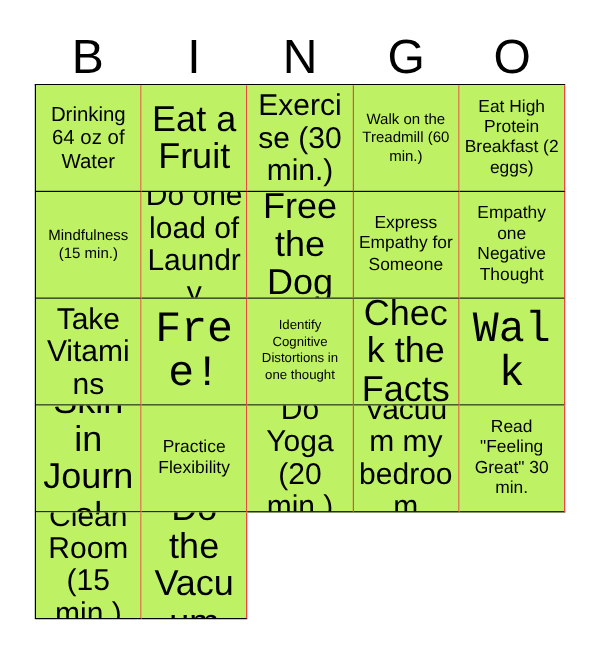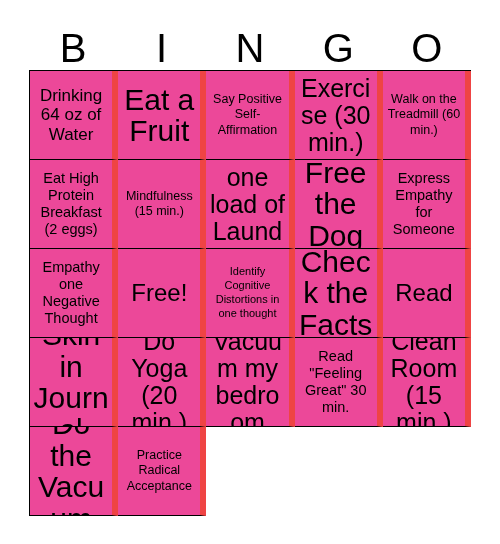--- a/index.html
+++ b/index.html
@@ -56,42 +56,42 @@
     display: grid;
     grid-template-columns: repeat(5, 1fr);
     grid-template-rows: repeat(5, 1fr);
     border-top: 1px solid #000000;
     border-left: 1px solid #000000;
     box-sizing: border-box;
     background: #ffffff;
   }
 
   .cell {
-    border-right: 6px solid #ef4444;
+    border-right: 1px solid #ef4444;
     border-bottom: 1px solid #000000;
     box-sizing: border-box;
     display: flex;
     align-items: center;
     justify-content: center;
     text-align: center;
     padding: 2px 3px;
     overflow: hidden;
-    background: #ec4899;
+    background: #bef264;
   }
 
   .cell-text {
     display: block;
     width: 100%;
     color: #000000;
     word-wrap: break-word;
     hyphens: none;
   }
 
   
-  .fs-xxl .cell-text { font-size: 24px; line-height: 1.04; }
+  .fs-xxl .cell-text { font-size: 36px; line-height: 1.04; font-family: Liberation Mono, monospace; }
   .fs-xl  .cell-text { font-size: 30px; line-height: 1.05; }
   .fs-lg  .cell-text { font-size: 25px; line-height: 1.08; }
   .fs-md  .cell-text { font-size: 17px; line-height: 1.14; }
   .fs-sm  .cell-text { font-size: 14.5px; line-height: 1.18; }
   .fs-xs  .cell-text { font-size: 12.5px; line-height: 1.22; }
   .fs-xxs .cell-text { font-size: 11px;  line-height: 1.26; }
 </style>
 </head>
 <body>
 
@@ -105,23 +105,20 @@
     <div class="header-cell">O</div>
   </div>
 
   <div class="grid" id="bingo-grid">
       <div class="cell fs-md">
         <span class="cell-text">Drinking 64 oz of Water</span>
       </div>
       <div class="cell fs-xl">
         <span class="cell-text">Eat a Fruit</span>
       </div>
-      <div class="cell fs-xs">
-        <span class="cell-text">Say Positive Self-Affirmation</span>
-      </div>
       <div class="cell fs-lg">
         <span class="cell-text">Exercise (30 min.)</span>
       </div>
       <div class="cell fs-xs">
         <span class="cell-text">Walk on the Treadmill (60 min.)</span>
       </div>
       <div class="cell fs-sm">
         <span class="cell-text">Eat High Protein Breakfast (2 eggs)</span>
       </div>
       <div class="cell fs-xs">
@@ -132,48 +129,51 @@
       </div>
       <div class="cell fs-xl">
         <span class="cell-text">Free the Dog</span>
       </div>
       <div class="cell fs-sm">
         <span class="cell-text">Express Empathy for Someone</span>
       </div>
       <div class="cell fs-sm">
         <span class="cell-text">Empathy one Negative Thought</span>
       </div>
+      <div class="cell fs-lg">
+        <span class="cell-text">Take Vitamins</span>
+      </div>
       <div class="cell fs-xxl">
         <span class="cell-text">Free!</span>
       </div>
       <div class="cell fs-xxs">
         <span class="cell-text">Identify Cognitive Distortions in one thought</span>
       </div>
       <div class="cell fs-xl">
         <span class="cell-text">Check the Facts</span>
       </div>
       <div class="cell fs-xxl">
-        <span class="cell-text">Read</span>
+        <span class="cell-text">Walk</span>
       </div>
       <div class="cell fs-xl">
         <span class="cell-text">Skin in Journal</span>
+      </div>
+      <div class="cell fs-sm">
+        <span class="cell-text">Practice Flexibility</span>
       </div>
       <div class="cell fs-lg">
         <span class="cell-text">Do Yoga (20 min.)</span>
       </div>
       <div class="cell fs-lg">
         <span class="cell-text">Vacuum my bedroom</span>
       </div>
       <div class="cell fs-sm">
         <span class="cell-text">Read "Feeling Great" 30 min.</span>
       </div>
       <div class="cell fs-lg">
         <span class="cell-text">Clean Room (15 min.)</span>
       </div>
       <div class="cell fs-xl">
         <span class="cell-text">Do the Vacuum</span>
       </div>
-      <div class="cell fs-xs">
-        <span class="cell-text">Practice Radical Acceptance</span>
-      </div>
     </div>
 
 </div>
 
 </body></html>

